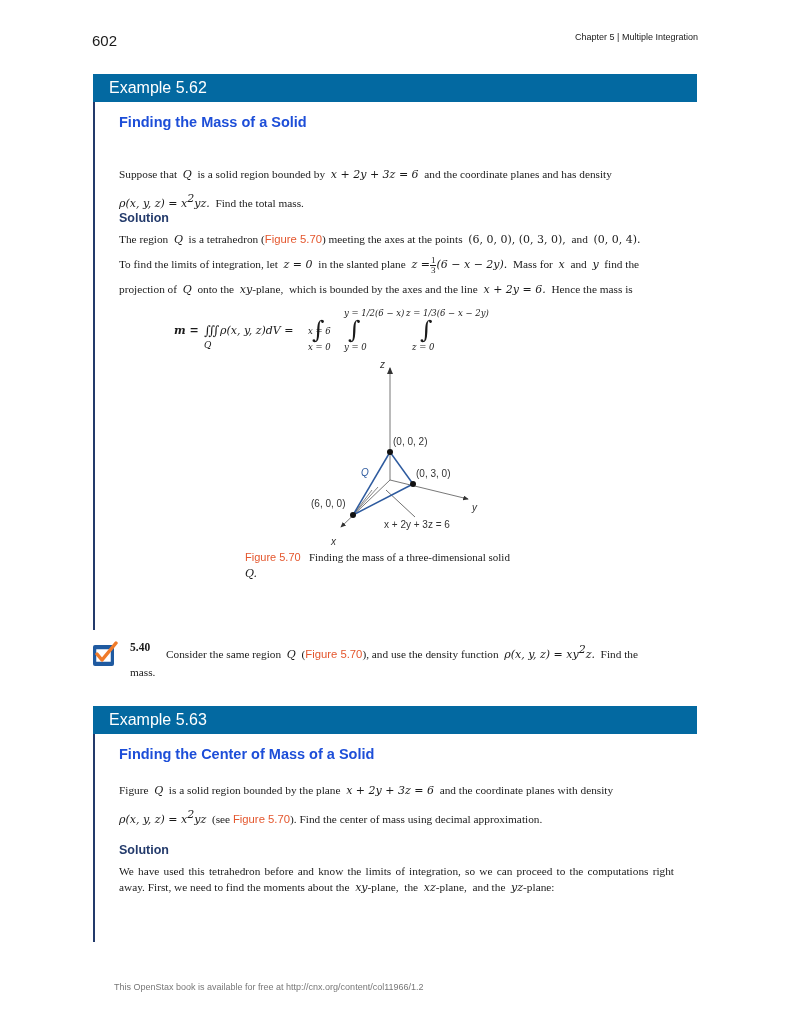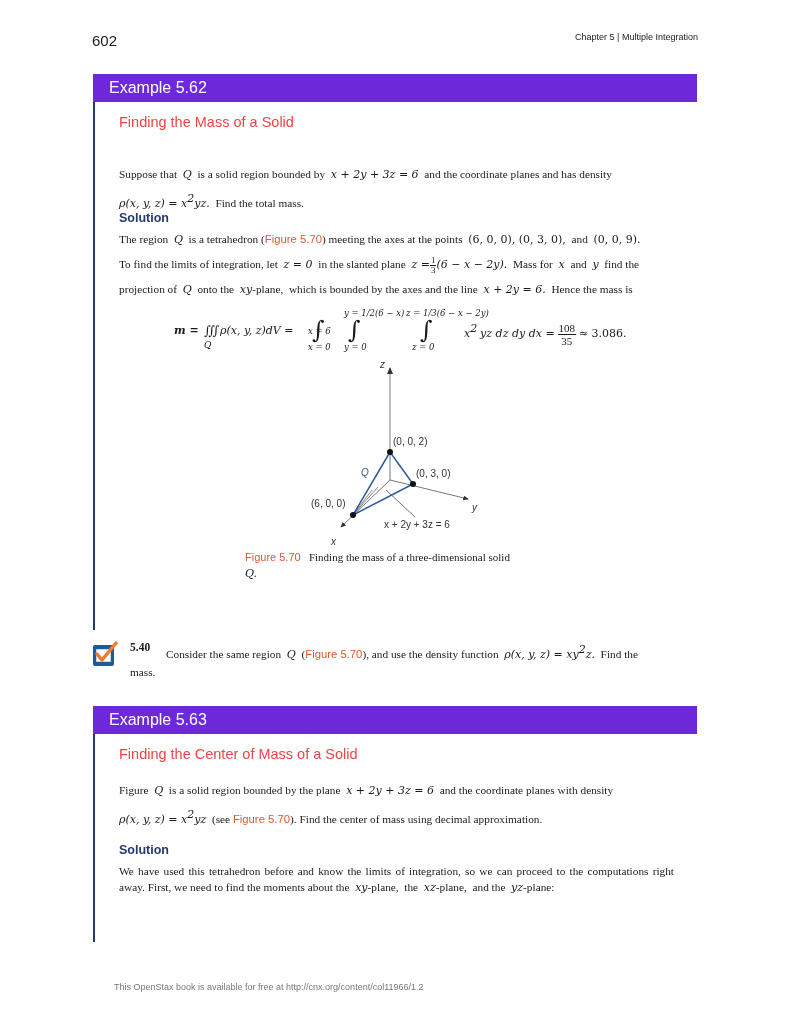--- a/index.html
+++ b/index.html
@@ -1,26 +1,26 @@
 <!DOCTYPE html>
 <html><head>
 <meta charset="utf-8">
 <style>
   html, body { margin:0; padding:0; background:#ffffff; }
   body { width:791px; height:1024px; position:relative; overflow:hidden;
          font-family:"Liberation Serif", serif; color:#1a1a1a; }
   .abs { position:absolute; }
   .page-num { left:92px; top:32px; font-size:15px; font-family:"Liberation Sans", sans-serif; }
   .chapter { right:93px; top:32px; font-size:9px; font-family:"Liberation Sans", sans-serif; }
-  .ex-bar { left:93px; width:604px; height:28px; background:#6d28d9; color:#fff;
+  .ex-bar { left:93px; width:604px; height:28px; background:#0369a1; color:#fff;
             font-family:"Liberation Sans", sans-serif; font-size:16px; }
   .ex-bar span { position:absolute; left:16px; top:5px; }
   .left-rule { left:93px; width:2px; background:#233a6b; }
-  .ex-title { left:119px; font-family:"Liberation Sans", sans-serif; font-weight:normal;
-              font-size:14.5px; color:#ef4444; }
+  .ex-title { left:119px; font-family:"Liberation Sans", sans-serif; font-weight:bold;
+              font-size:14.5px; color:#1d4ed8; }
   .sol { left:119px; font-family:"Liberation Sans", sans-serif; font-weight:bold;
          font-size:12.5px; color:#233a6b; }
   .para { left:119px; width:555px; font-size:11.3px; line-height:24px; text-align:justify; }
   .para.tight { line-height:16px; }
   .m { font-family:"DejaVu Serif", serif; font-style:italic; font-size:11px; }
   .mr { font-family:"DejaVu Serif", serif; font-size:11px; }
   .figref { color:#e4572e; font-family:"Liberation Sans", sans-serif; font-weight:normal; }
   sup { font-size:8px; }
   .frac { display:inline-block; vertical-align:middle; text-align:center; font-size:9px; line-height:9px; }
   .frac .num { display:block; border-bottom:1px solid #1a1a1a; padding:0 1px; }
@@ -56,21 +56,21 @@
 </div>
 
 <div class="abs sol" style="top:211px;">Solution</div>
 
 <div class="abs para" style="top:227px;">
   <span>The region</span>&nbsp;
   <span class="m">Q</span>&nbsp;
   <span>is a tetrahedron (</span><span class="figref">Figure 5.70</span><span>) meeting the axes at the points</span>&nbsp;
   <span class="mr">(6, 0, 0), (0, 3, 0),</span>&nbsp;
   <span>and</span>&nbsp;
-  <span class="mr">(0, 0, 9).</span><br>
+  <span class="mr">(0, 0, 4).</span><br>
   <span>To find the limits of integration, let</span>&nbsp;
   <span class="m">z = 0</span>&nbsp;
   <span>in the slanted plane</span>&nbsp;
   <span class="m">z =</span><span class="frac"><span class="num">1</span><span class="den">3</span></span><span class="m">(6 − x − 2y).</span>&nbsp;
   <span>Mass for</span>&nbsp;
   <span class="m">x</span>&nbsp;
   <span>and</span>&nbsp;
   <span class="m">y</span>&nbsp;
   <span>find the</span><br>
   <span>projection of</span>&nbsp;
@@ -89,25 +89,20 @@
   <span class="m" style="position:absolute;left:52px;top:14px;">ρ(x, y, z)dV =</span>
   <span class="lim" style="left:140px;top:16px;">x = 6</span>
   <span class="intsym" style="left:144px;">∫</span>
   <span class="lim" style="left:140px;top:32px;">x = 0</span>
   <span class="lim" style="left:176px;top:-2px;">y = 1/2(6 − x)</span>
   <span class="intsym" style="left:180px;">∫</span>
   <span class="lim" style="left:176px;top:32px;">y = 0</span>
   <span class="lim" style="left:238px;top:-2px;">z = 1/3(6 − x − 2y)</span>
   <span class="intsym" style="left:252px;">∫</span>
   <span class="lim" style="left:244px;top:32px;">z = 0</span>
-  <span style="position:absolute;left:296px;top:12px;white-space:nowrap;">
-    <span class="m">x</span><sup class="m">2</sup>&nbsp;<span class="m">yz dz dy dx =</span>
-    <span class="frac" style="font-size:11px;line-height:12px;"><span class="num">108</span><span class="den">35</span></span>
-    <span class="mr">≈ 3.086.</span>
-  </span>
 </div>
 
 <div class="abs" style="left:300px;top:355px;width:200px;height:190px;">
   <svg width="200" height="190" viewBox="300 355 200 190">
     <defs>
       <marker id="arr" markerWidth="8" markerHeight="8" refX="6" refY="3" orient="auto">
         <path d="M0,0 L7,3 L0,6 Z" fill="#333"></path>
       </marker>
     </defs>
 

